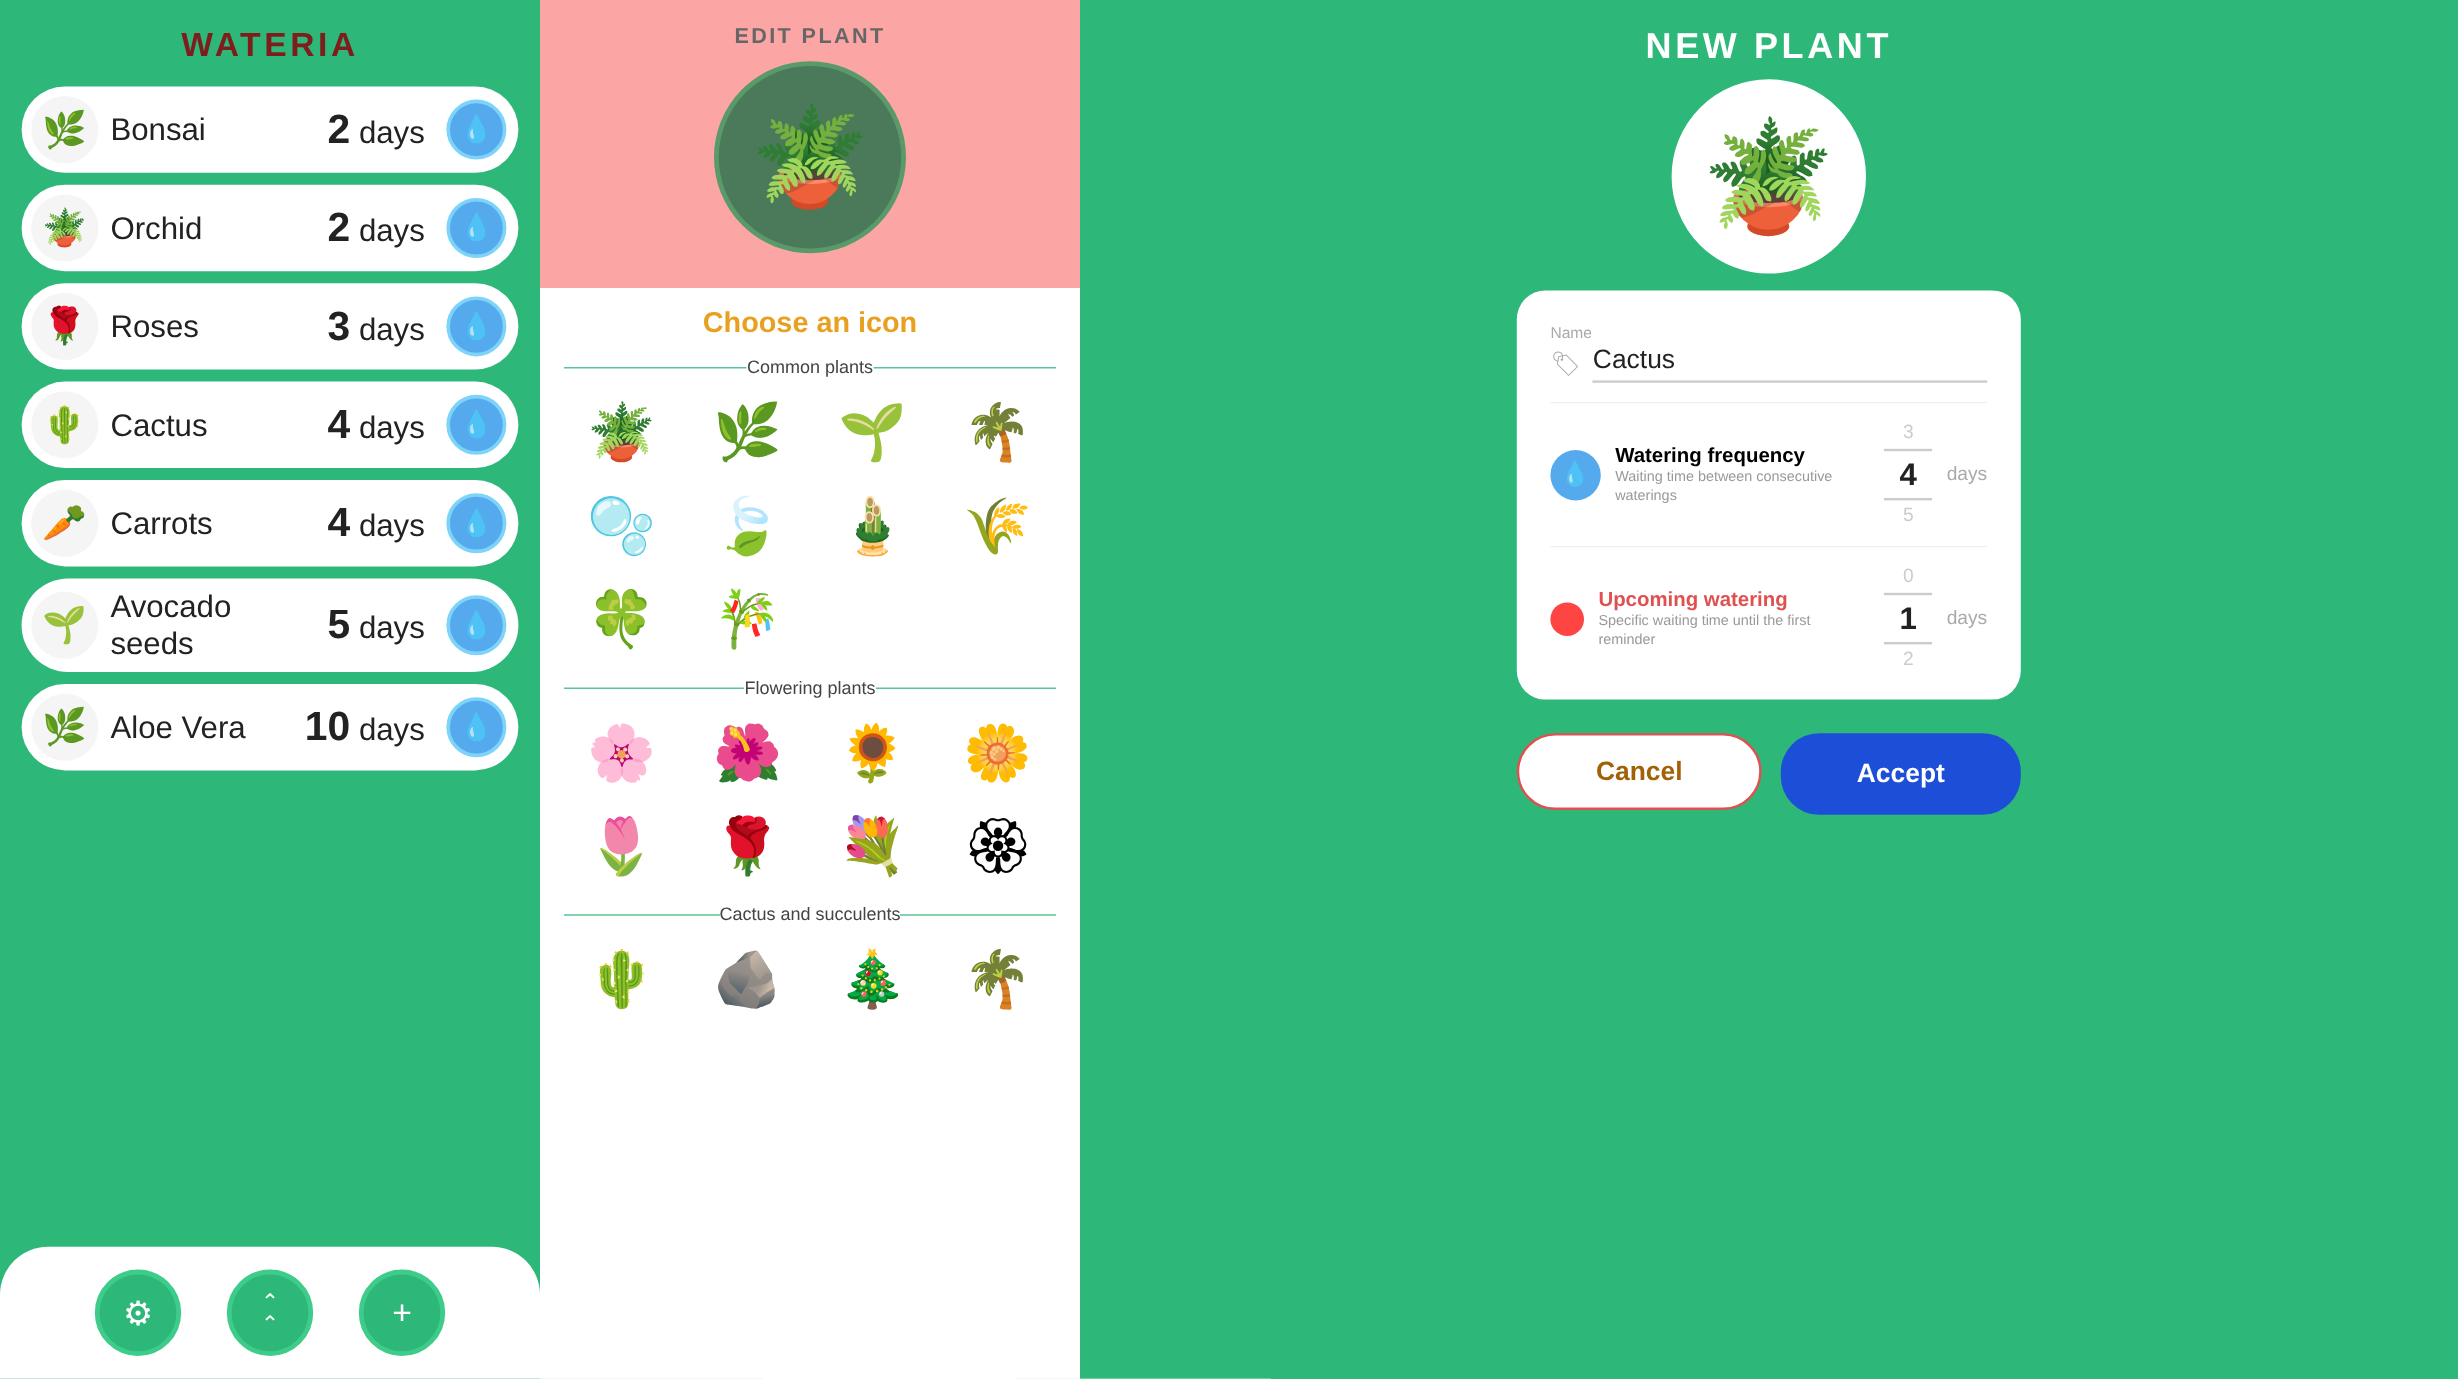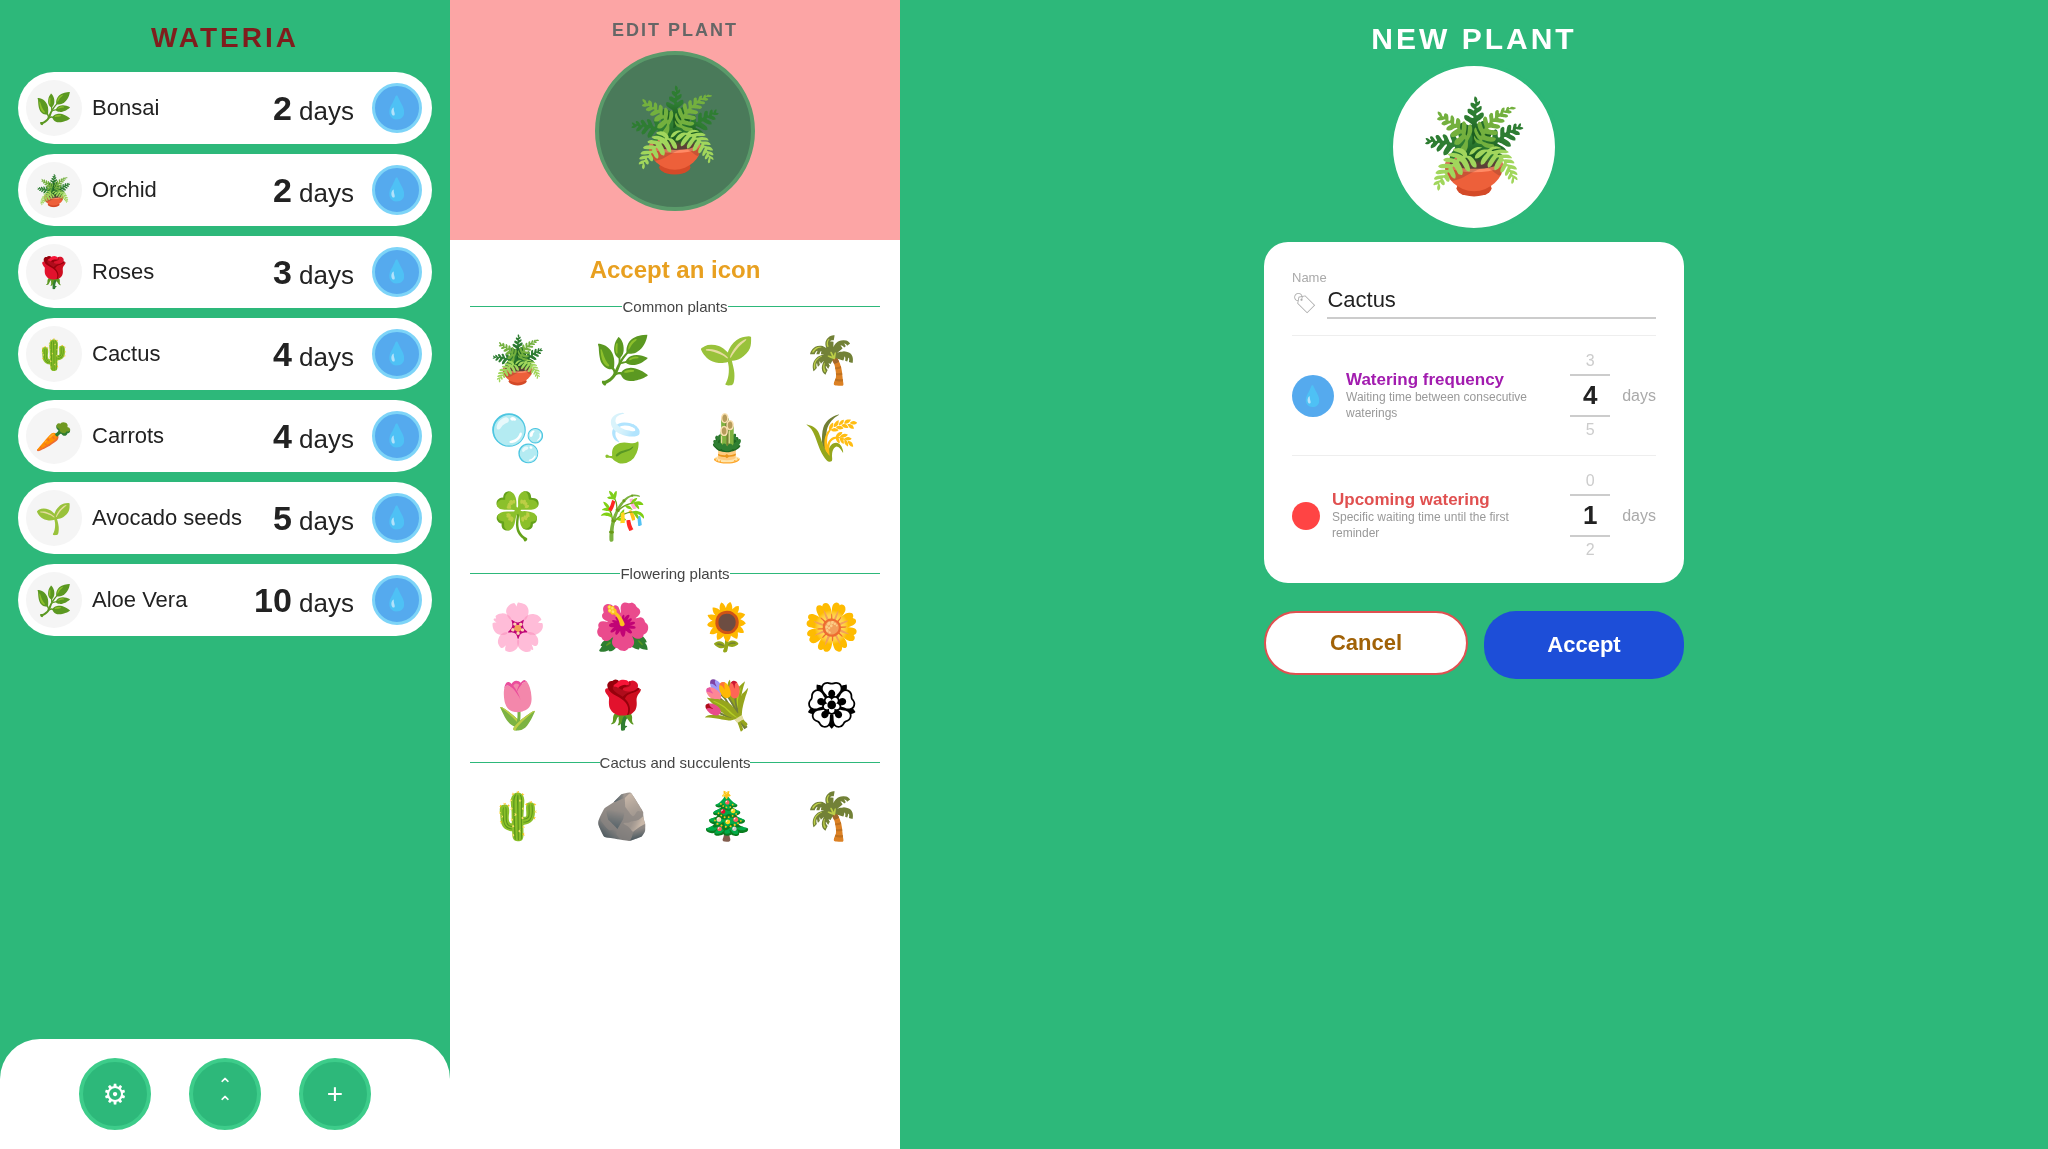--- a/index.html
+++ b/index.html
@@ -50,21 +50,21 @@
       border-radius: 50%;
       background: #f5f5f5;
       display: flex;
       align-items: center;
       justify-content: center;
       font-size: 30px;
       flex-shrink: 0;
     }
     .plant-name {
       flex: 1;
-      font-size: 22px;
+      font-size: 26px;
       font-weight: 500;
       color: #222;
     }
     .plant-days {
       font-size: 26px;
       font-weight: 300;
       color: #222;
       white-space: nowrap;
       margin-right: 8px;
     }
@@ -283,21 +283,21 @@
       align-items: center;
       justify-content: center;
       color: white;
       font-size: 20px;
       flex-shrink: 0;
     }
     .freq-text { flex: 1; }
     .freq-title {
       font-size: 17px;
       font-weight: 700;
-      color: #a21caf;
+      color: #000000;
     }
     .freq-subtitle {
       font-size: 12px;
       color: #999;
       line-height: 1.3;
     }
     .spinner-col {
       display: flex;
       flex-direction: column;
       align-items: center;
@@ -433,21 +433,21 @@
     <div class="bottom-btn">+</div>
   </div>
 </div>
 
 <div class="panel-middle">
   <div class="edit-plant-header">
     <div class="edit-plant-title">EDIT PLANT</div>
     <div class="edit-plant-preview">🪴</div>
   </div>
   <div class="icon-chooser">
-    <div class="icon-chooser-title">Accept an icon</div>
+    <div class="icon-chooser-title">Choose an icon</div>
 
   <div class="icon-category">
       <div class="icon-category-line"></div>
       <div class="icon-category-label">Common plants</div>
       <div class="icon-category-line"></div>
     </div>
       <div class="icon-grid">
         <div class="icon-cell">🪴</div>
         <div class="icon-cell">🌿</div>
         <div class="icon-cell">🌱</div>

